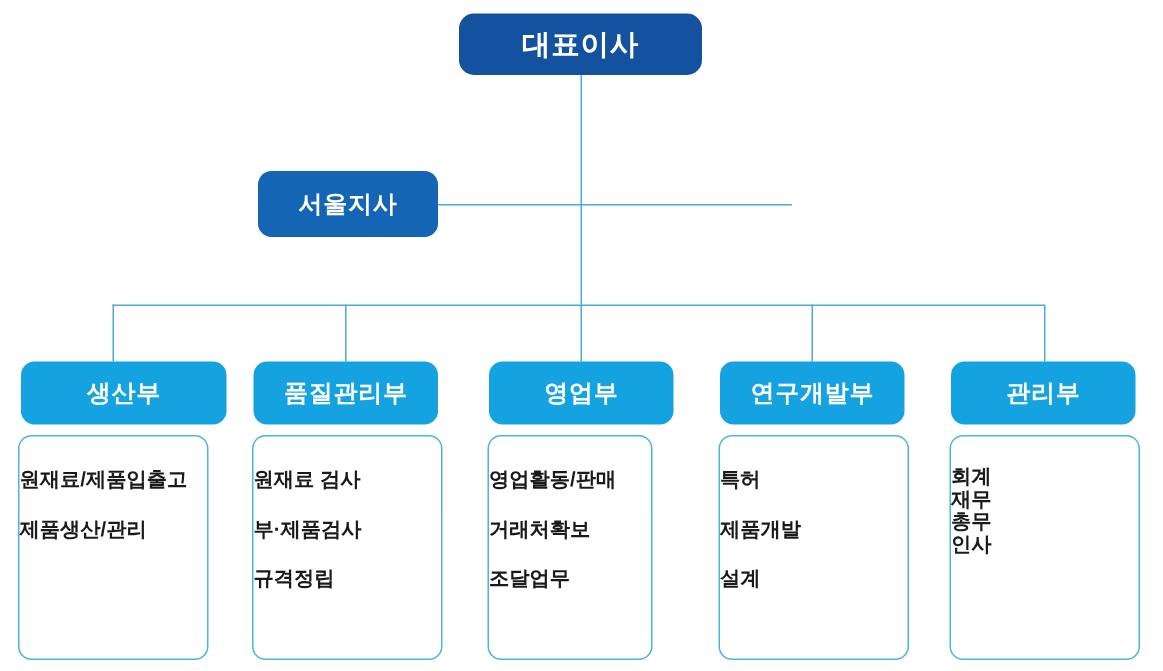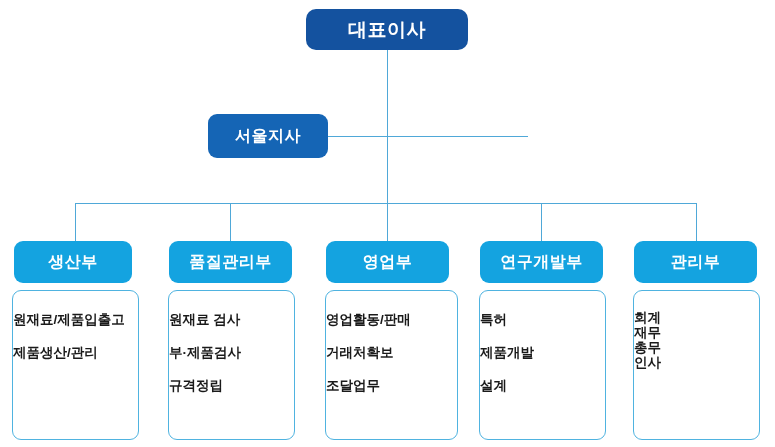--- a/index.html
+++ b/index.html
@@ -104,25 +104,25 @@
   <div class="conn v" style="left:75px; top:203px; height:38px;"></div>
   <div class="conn v" style="left:230px; top:203px; height:38px;"></div>
   <div class="conn v" style="left:387px; top:203px; height:38px;"></div>
   <div class="conn v" style="left:541px; top:203px; height:38px;"></div>
   <div class="conn v" style="left:696px; top:203px; height:38px;"></div>
 
   <div class="node ceo" style="left:306px; top:9px; width:162px; height:41px;">
     <span>대표이사</span>
   </div>
 
-  <div class="node branch" style="left:172px; top:114px; width:120px; height:44px;margin-left:36px;">
+  <div class="node branch" style="left:172px; top:114px; width:120px; height:44px;">
     <span>서울지사</span>
   </div>
 
-  <div class="node dept-head" style="left:14px; top:241px; width:118px; height:42px;">
+  <div class="node dept-head" style="left:14px; top:241px; width:137px; height:42px;">
     <span>생산부</span>
   </div>
   <div class="node dept-head" style="left:169px; top:241px; width:123px; height:42px;">
     <span>품질관리부</span>
   </div>
   <div class="node dept-head" style="left:326px; top:241px; width:123px; height:42px;">
     <span>영업부</span>
   </div>
   <div class="node dept-head" style="left:480px; top:241px; width:123px; height:42px;">
     <span>연구개발부</span>
@@ -135,21 +135,21 @@
     <span class="task">원재료/제품입출고</span>
     <span class="task">제품생산/관리</span>
   </div>
 
   <div class="panel" style="left:168px; top:290px; width:127px; height:150px;">
     <span class="task">원재료 검사</span>
     <span class="task">부·제품검사</span>
     <span class="task">규격정립</span>
   </div>
 
-  <div class="panel" style="left:325px; top:290px; width:133px; height:150px;">
+  <div class="panel" style="left:325px; top:290px; width:110px; height:150px;">
     <span class="task">영업활동/판매</span>
     <span class="task">거래처확보</span>
     <span class="task">조달업무</span>
   </div>
 
   <div class="panel" style="left:479px; top:290px; width:127px; height:150px;">
     <span class="task">특허</span>
     <span class="task">제품개발</span>
     <span class="task">설계</span>
   </div>

